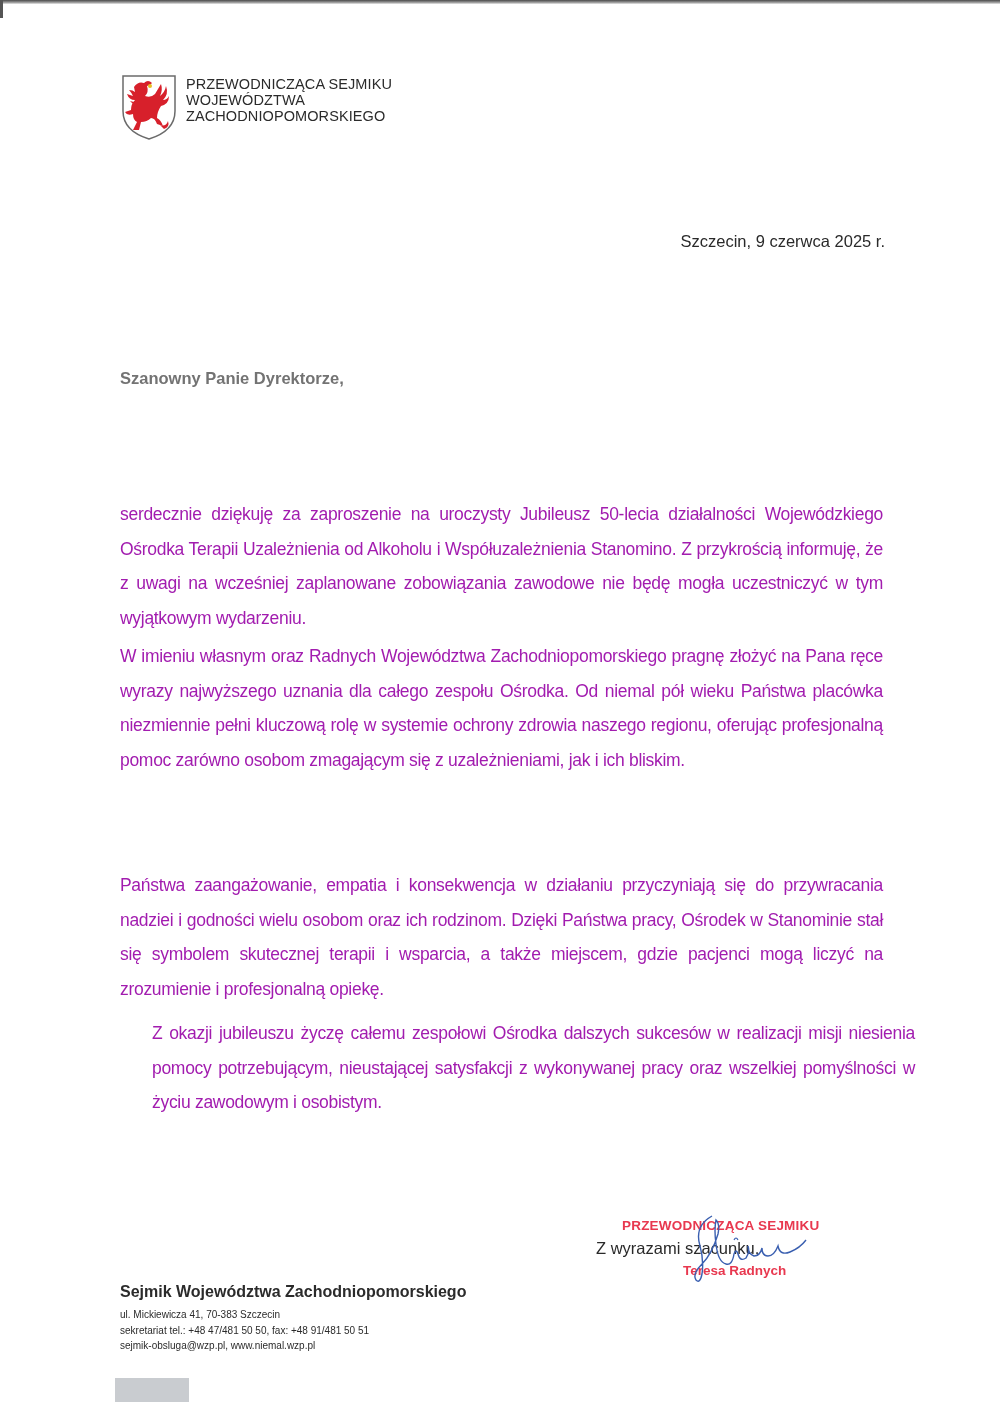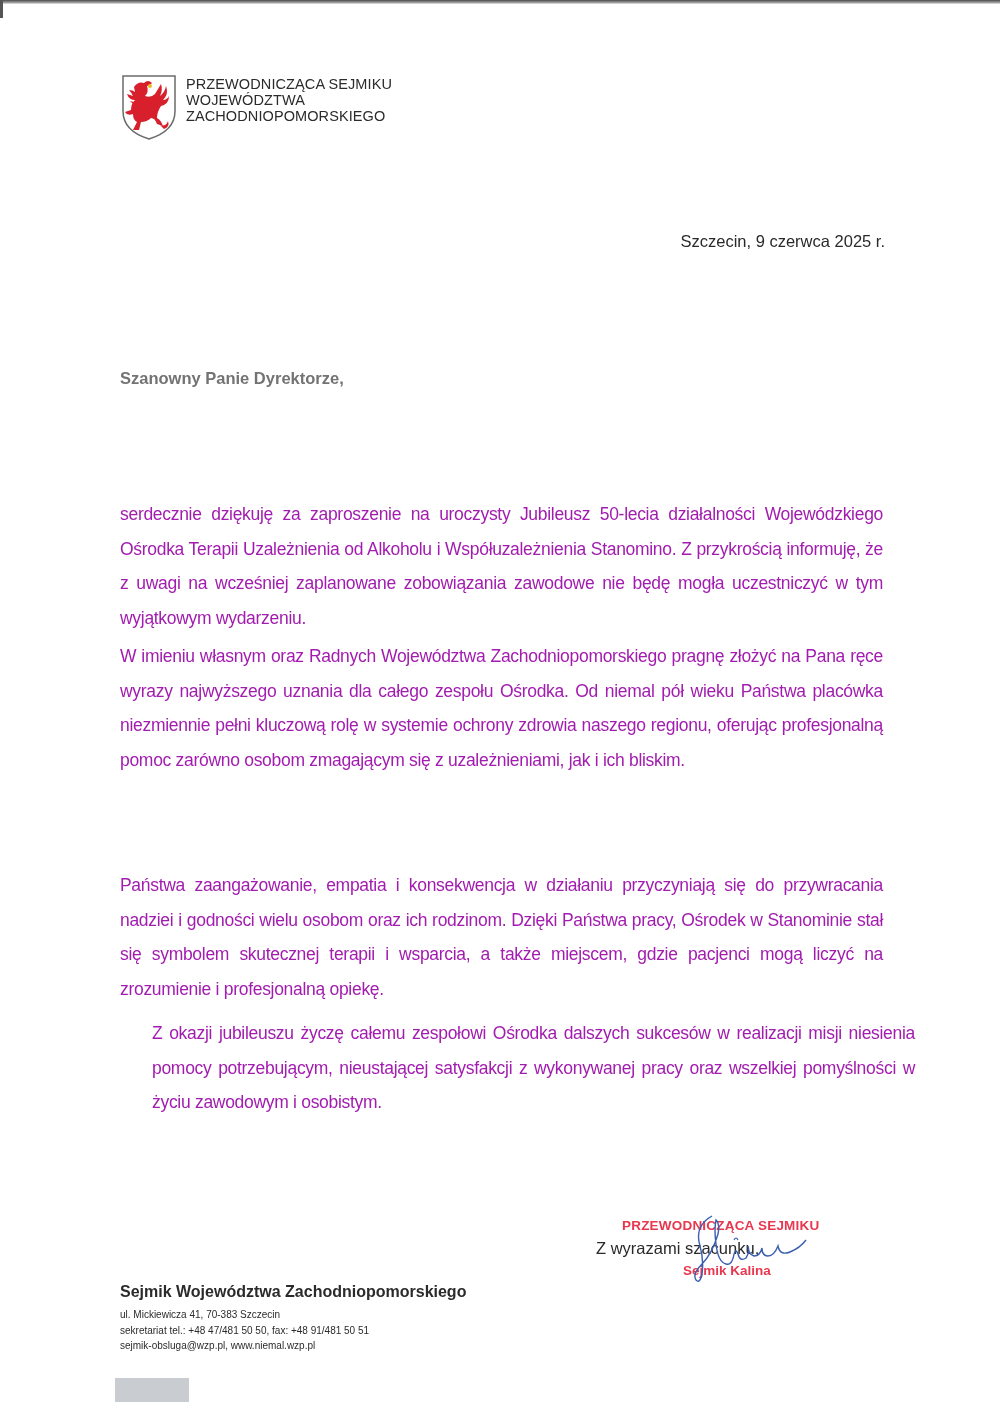--- a/index.html
+++ b/index.html
@@ -104,21 +104,21 @@
   </div>
 <div class="body p3">
     <p>Państwa zaangażowanie, empatia i konsekwencja w działaniu przyczyniają się do przywracania nadziei i godności wielu osobom oraz ich rodzinom. Dzięki Państwa pracy, Ośrodek w Stanominie stał się symbolem skutecznej terapii i wsparcia, a także miejscem, gdzie pacjenci mogą liczyć na zrozumienie i profesjonalną opiekę.</p>
   </div>
 <div class="body p4">
     <p>Z okazji jubileuszu życzę całemu zespołowi Ośrodka dalszych sukcesów w realizacji misji niesienia pomocy potrzebującym, nieustającej satysfakcji z wykonywanej pracy oraz wszelkiej pomyślności w życiu zawodowym i osobistym.</p>
   </div>
 
 <div class="closing">Z wyrazami szacunku,</div>
 <div class="stamp-title">PRZEWODNICZĄCA SEJMIKU</div>
-<div class="stamp-name">Sejmik Kalina</div>
+<div class="stamp-name">Teresa Radnych</div>
 <svg class="signature" viewBox="0 0 170 80">
   <path d="M52 4 q-18 10 -12 30 q4 14 2 28 q-2 10 -6 6 q-4 -6 6 -16 q10 -10 16 -30 q2 -10 -2 -14 q-2 10 0 24 q2 18 10 20 q6 2 8 -10 q2 -6 4 0 q2 8 8 4 q4 -6 2 -12 q0 8 6 10 q6 0 8 -8 q0 8 6 8 q6 0 10 -10 q2 10 12 6 q10 -4 16 -12" fill="none" stroke="#3a5fb0" stroke-width="1.4"></path>
   <path d="M74 28 q2 -4 4 0" fill="none" stroke="#3a5fb0" stroke-width="1.2"></path>
 </svg>
 
 <div class="footer">
   <div class="org">Sejmik Województwa Zachodniopomorskiego</div>
   <div class="line">ul. Mickiewicza 41, 70-383 Szczecin</div>
   <div class="line">sekretariat tel.: +48 47/481 50 50, fax: +48 91/481 50 51</div>
   <div class="line">sejmik-obsluga@wzp.pl, www.niemal.wzp.pl</div>

